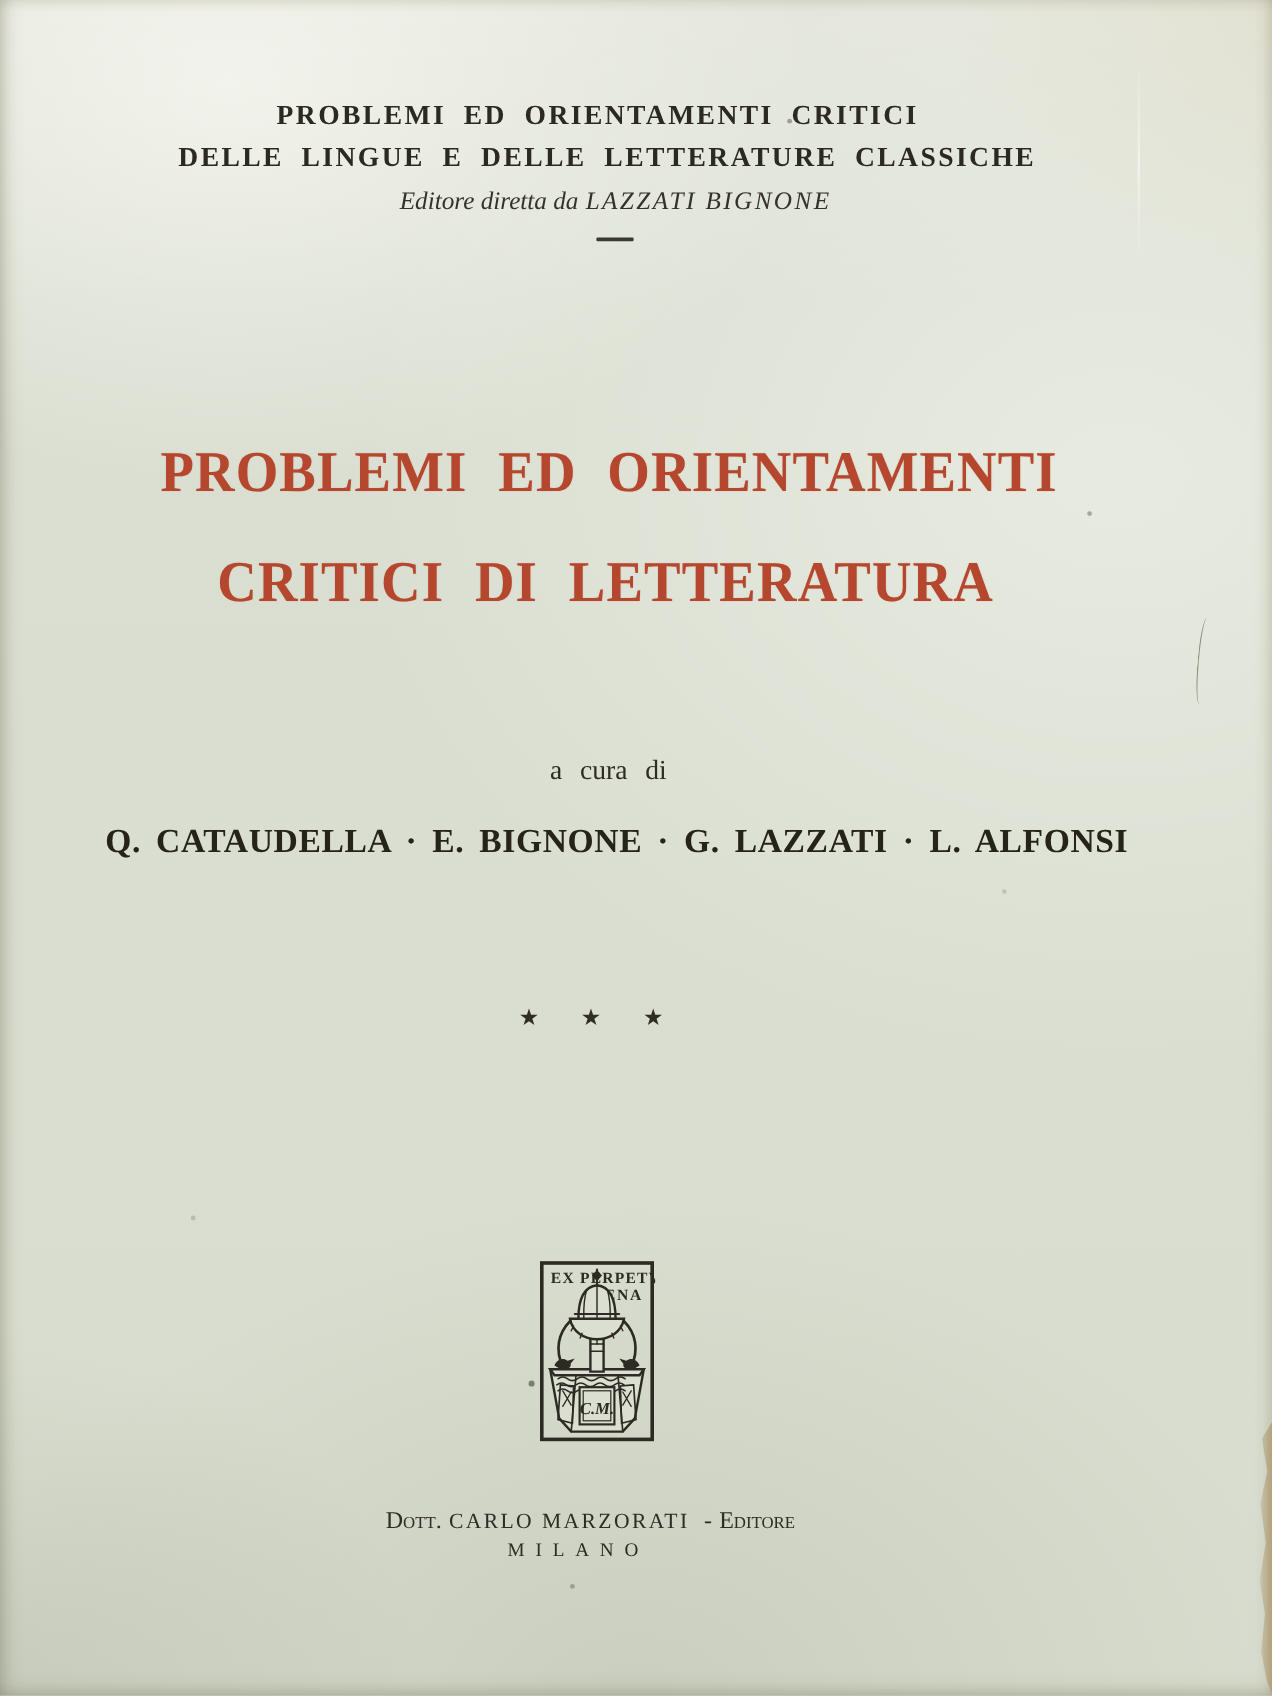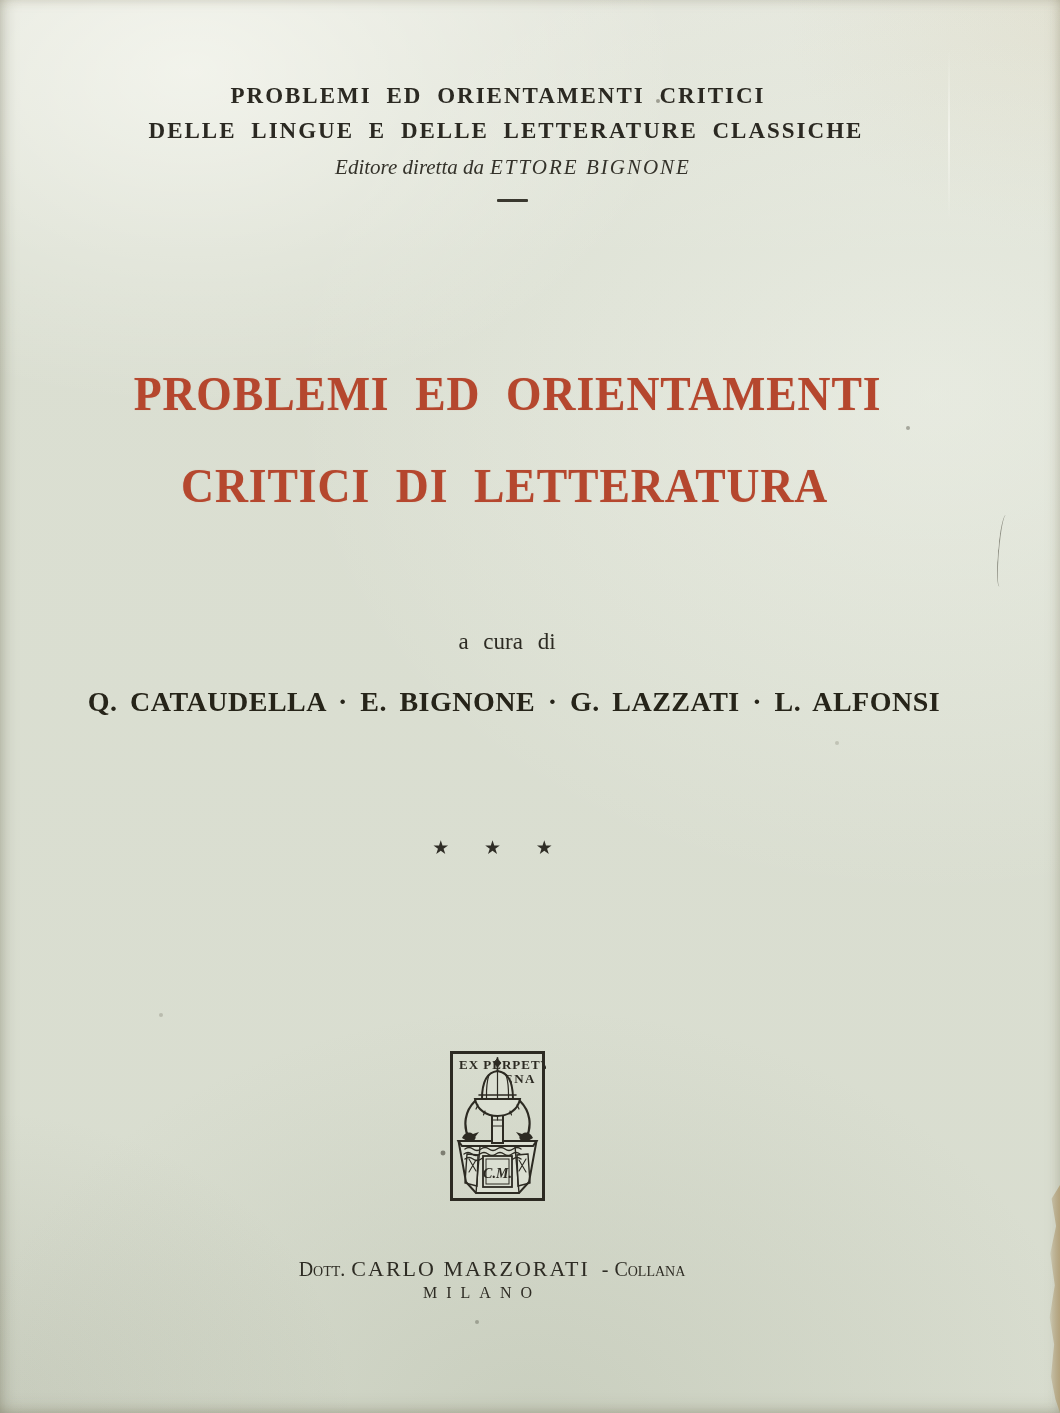--- a/index.html
+++ b/index.html
@@ -48,21 +48,21 @@
   
   .stars{top:836px;left:-30px;font-size:19px;letter-spacing:15px;color:#2f2d26;}
 
   
   .device{top:1050px;left:-33px;}
   .device svg{display:inline-block;}
 
   
   .imprint{top:1256px;left:-38px;font-size:20px;color:#2e2c24;}
   .imprint .sc{font-variant:small-caps;}
-  .imprint .pub-name{font-size:22px;letter-spacing:2px;margin:0 6px;}
+  .imprint .pub-name{font-size:18px;letter-spacing:2px;margin:0 6px;}
   .imprint .sep{margin:0 6px;}
   .city{top:1284px;left:-48px;font-size:16px;letter-spacing:9px;color:#2e2c24;}
 
   
   .scratch{position:absolute;left:998px;top:515px;width:10px;height:72px;
            border-left:1.5px solid rgba(60,58,45,0.50);border-radius:50%/60%;transform:rotate(5deg);}
   .worn-edge{position:absolute;right:0;top:1185px;bottom:0;width:13px;
              background:linear-gradient(to left,#b3a27c 0%,rgba(179,162,124,0.55) 55%,rgba(179,162,124,0) 100%);
              clip-path:polygon(100% 0,35% 6%,70% 18%,25% 30%,60% 44%,20% 58%,55% 70%,30% 84%,65% 94%,100% 100%,100% 0);}
   .specks{position:absolute;left:0;top:0;width:2px;height:2px;border-radius:50%;background:transparent;
@@ -76,21 +76,21 @@
          background:linear-gradient(rgba(255,255,250,0),rgba(255,255,250,0.5),rgba(255,255,250,0));}
 </style>
 </head>
 <body>
 
 <div class="photo">
 
   <div class="block hdr hdr1">PROBLEMI ED ORIENTAMENTI CRITICI</div>
   <div class="block hdr hdr2">DELLE LINGUE E DELLE LETTERATURE CLASSICHE</div>
 
-  <div class="block collana"><span>Editore diretta da</span><span class="director">ETTORE BIGNONE</span></div>
+  <div class="block collana"><span>Editore diretta da</span><span class="director">LAZZATI BIGNONE</span></div>
 
   <div class="block rule"><span></span></div>
 
   <div class="block title title1"><span class="squeeze">PROBLEMI ED ORIENTAMENTI</span></div>
   <div class="block title title2"><span class="squeeze">CRITICI DI LETTERATURA</span></div>
 
   <div class="block acuradi">a cura di</div>
   <div class="block authors">Q. CATAUDELLA · E. BIGNONE · G. LAZZATI · L. ALFONSI</div>
 
   <div class="block stars">★ ★ ★</div>
@@ -138,21 +138,21 @@
         <path d="M79 104 l-11 1 1 31 12 -3 Z" stroke-width="1.4"></path>
         <path d="M77 109 l-7 12 m0 -11 l7 12" stroke-width="1.1"></path>
 
         <rect x="34" y="106" width="29" height="31" stroke-width="1.8" fill="#dbdfd2"></rect>
         <rect x="37" y="109" width="23" height="25" stroke-width="1"></rect>
       </g>
       <text x="48.5" y="128" text-anchor="middle" font-family="Liberation Serif, DejaVu Serif, serif" font-size="14" font-weight="700" font-style="italic" fill="#2c2a22">C.M.</text>
     </svg>
   </div>
 
-  <div class="block imprint"><span class="sc">Dott.</span><span class="pub-name">CARLO MARZORATI</span><span class="sep">-</span><span class="sc">Collana</span></div>
+  <div class="block imprint"><span class="sc">Dott.</span><span class="pub-name">CARLO MARZORATI</span><span class="sep">-</span><span class="sc">Editore</span></div>
   <div class="block city">MILANO</div>
 
   <div class="scratch"></div>
   <div class="worn-edge"></div>
   <div class="specks"></div>
   <div class="sheen"></div>
 
 </div>
 
 </body></html>

